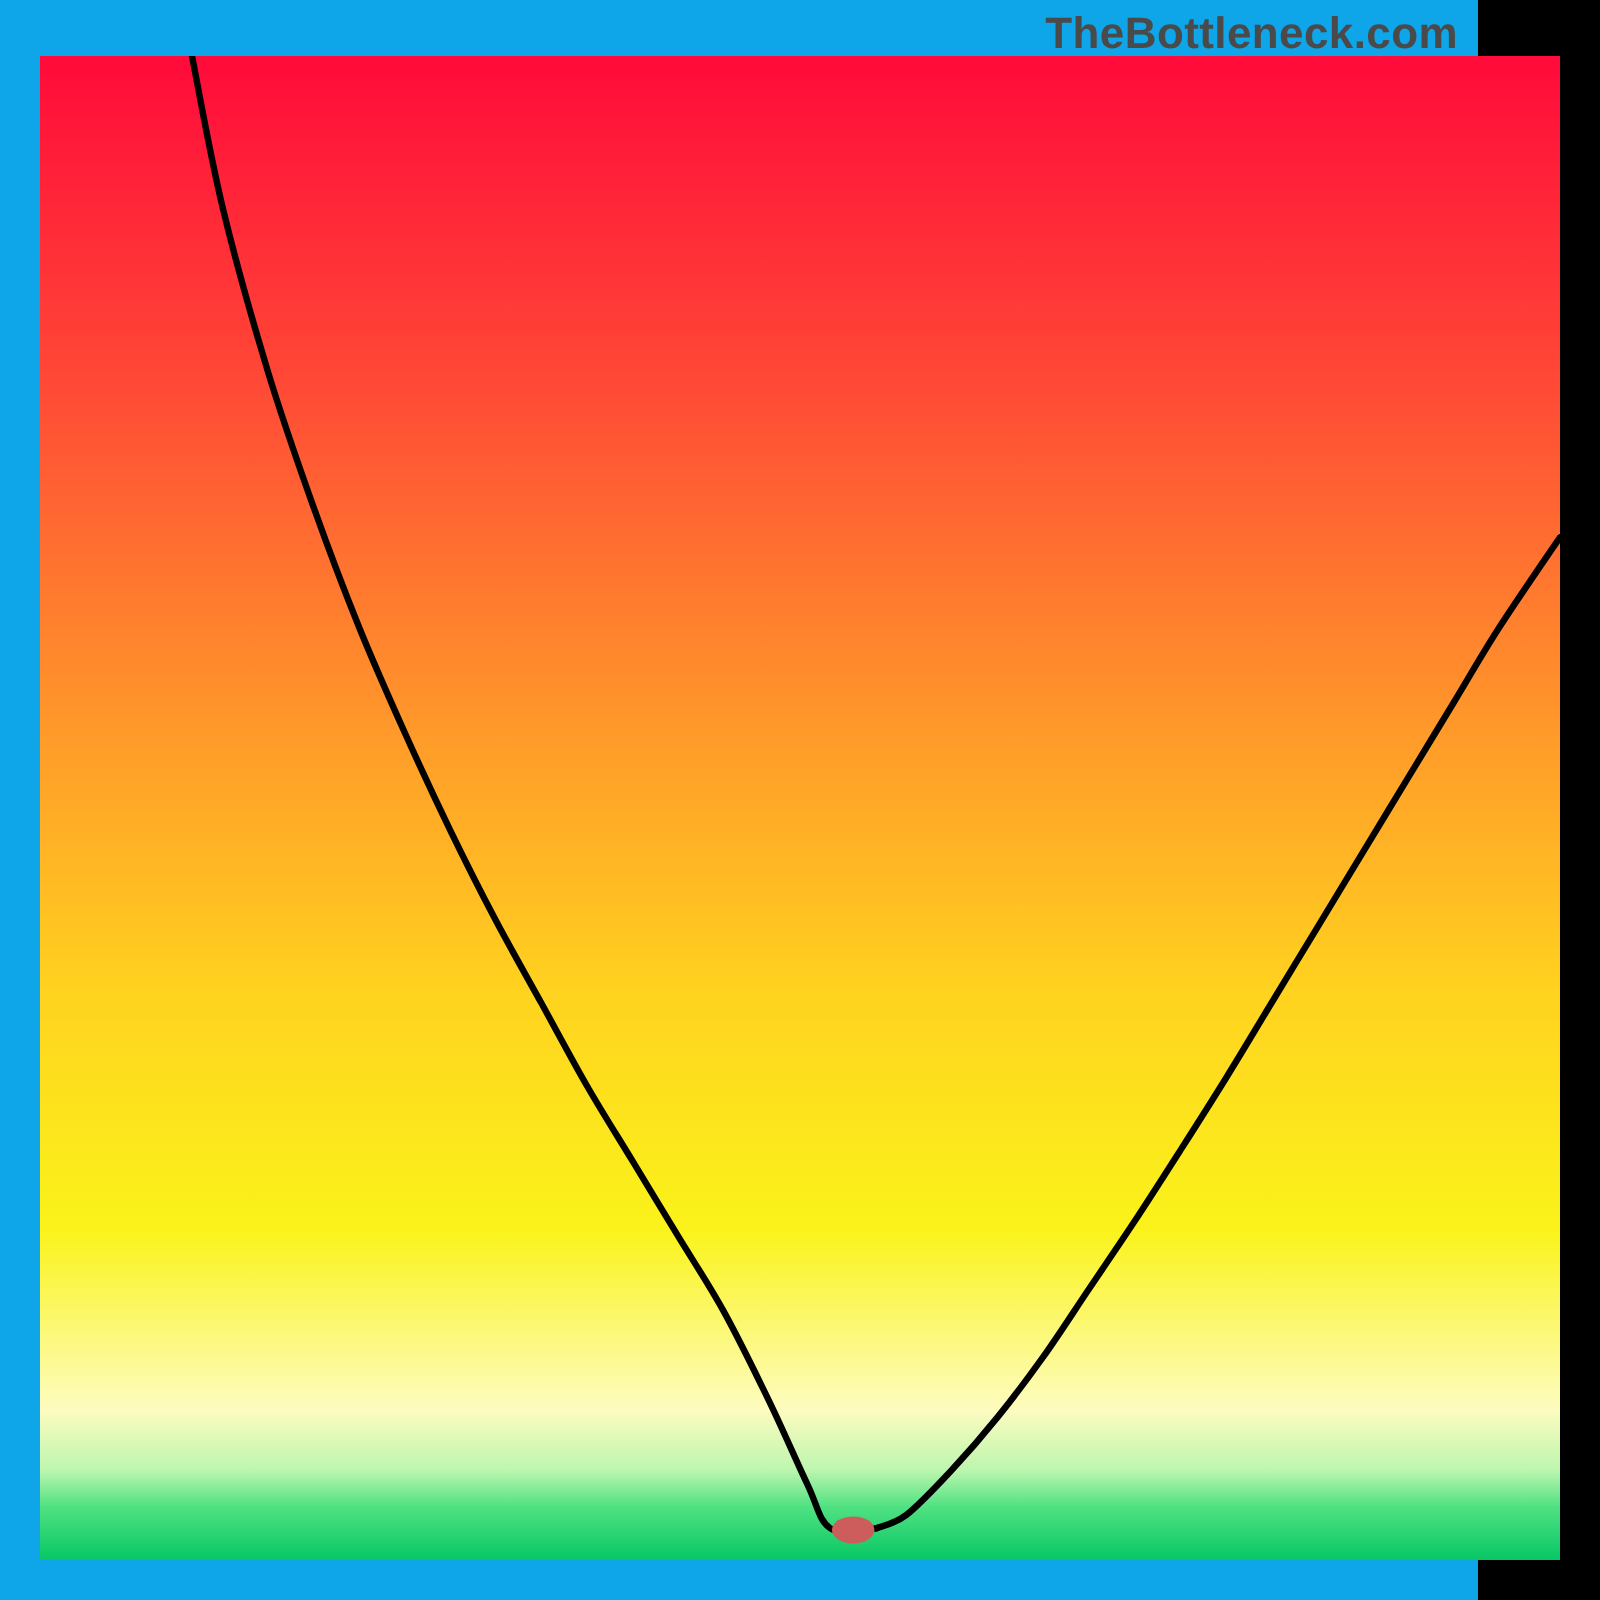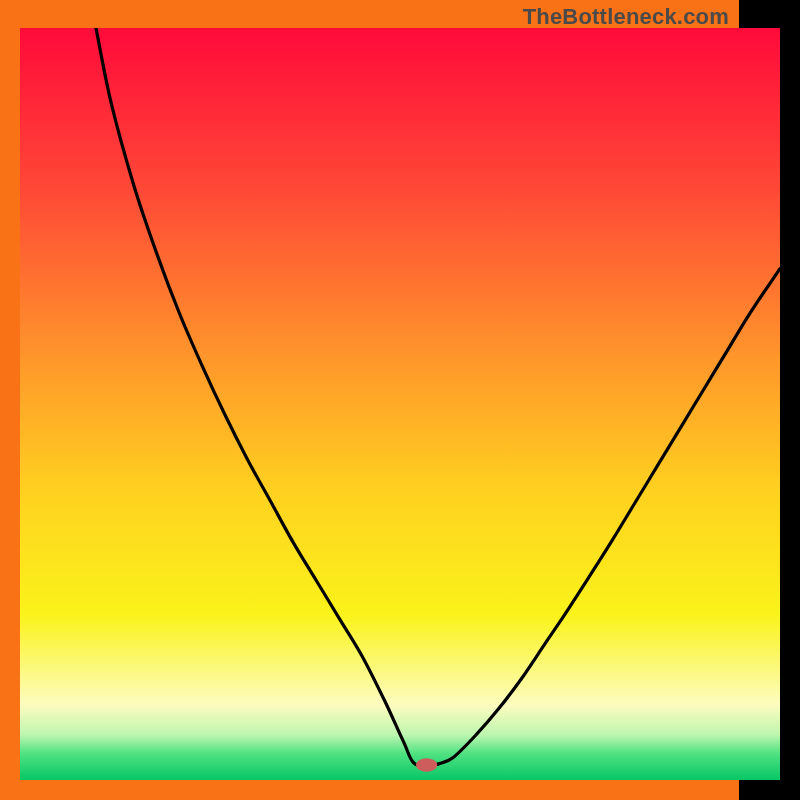--- a/index.html
+++ b/index.html
@@ -8,21 +8,21 @@
     width: 800px;
     height: 800px;
     background: #000;
     font-family: Arial, Helvetica, sans-serif;
     overflow: hidden;
   }
   .stage {
     position: relative;
     width: 739px;
     height: 800px;
-    background: #f97316;
+    background: #0ea5e9;
   }
   .watermark {
     position: absolute;
     top: 4px;
     right: 10px;
     color: #4a4a4a;
     font-size: 22px;
     font-weight: bold;
     letter-spacing: 0.2px;
     z-index: 50;

